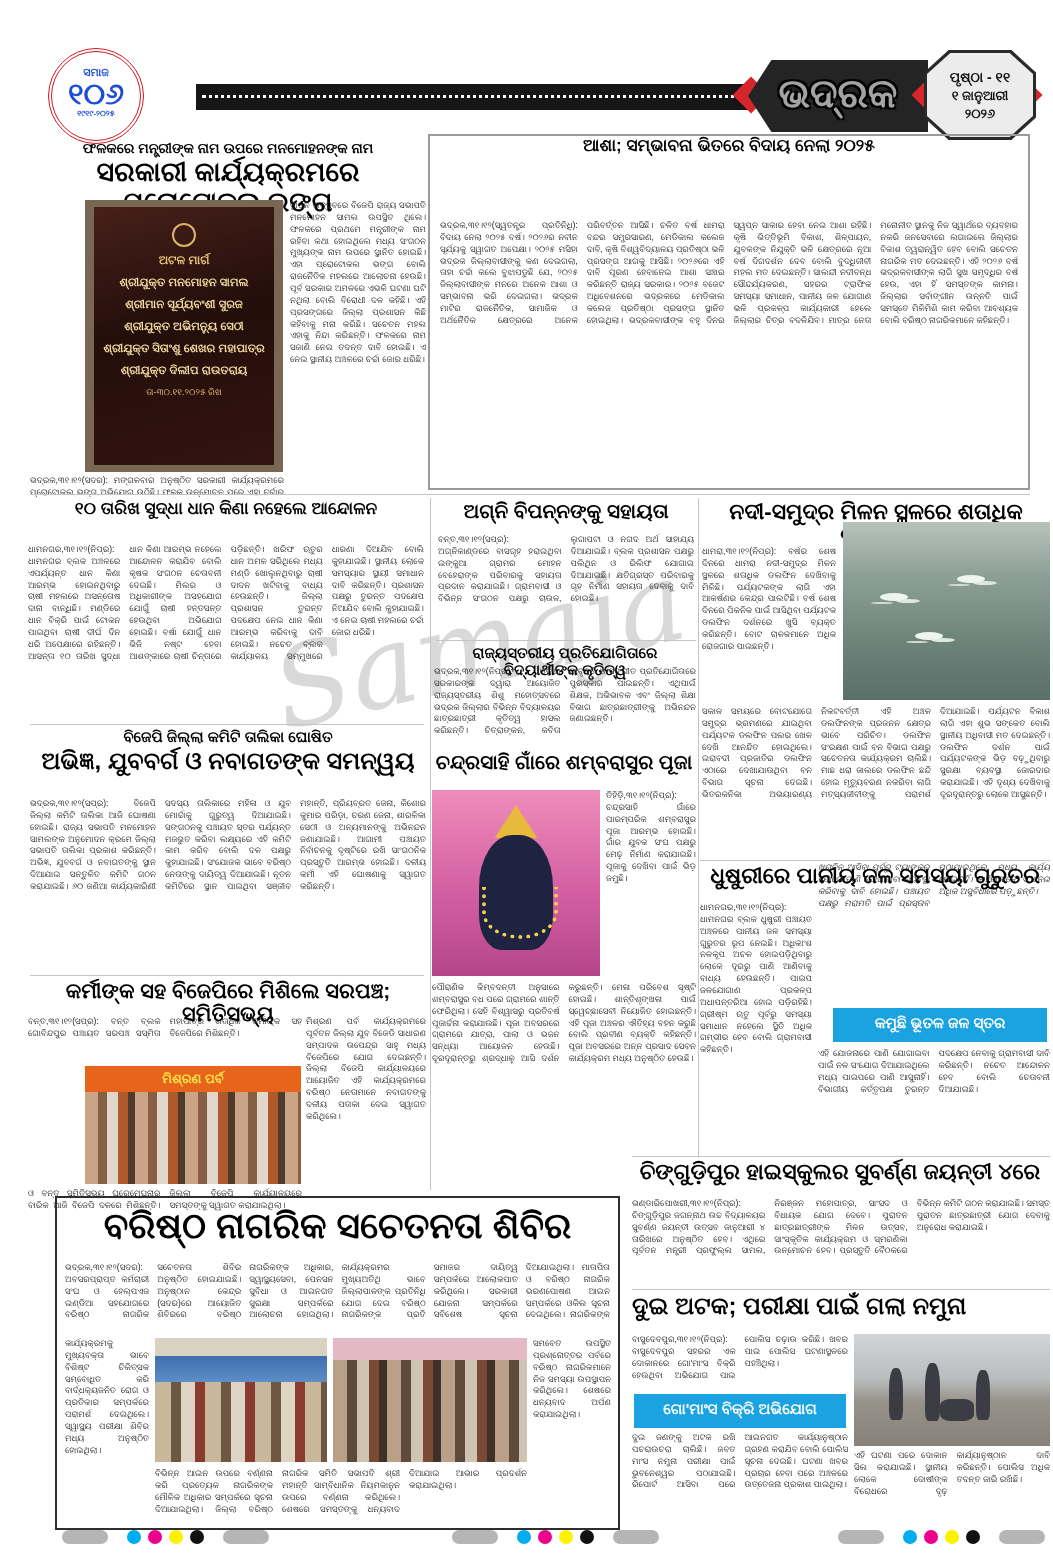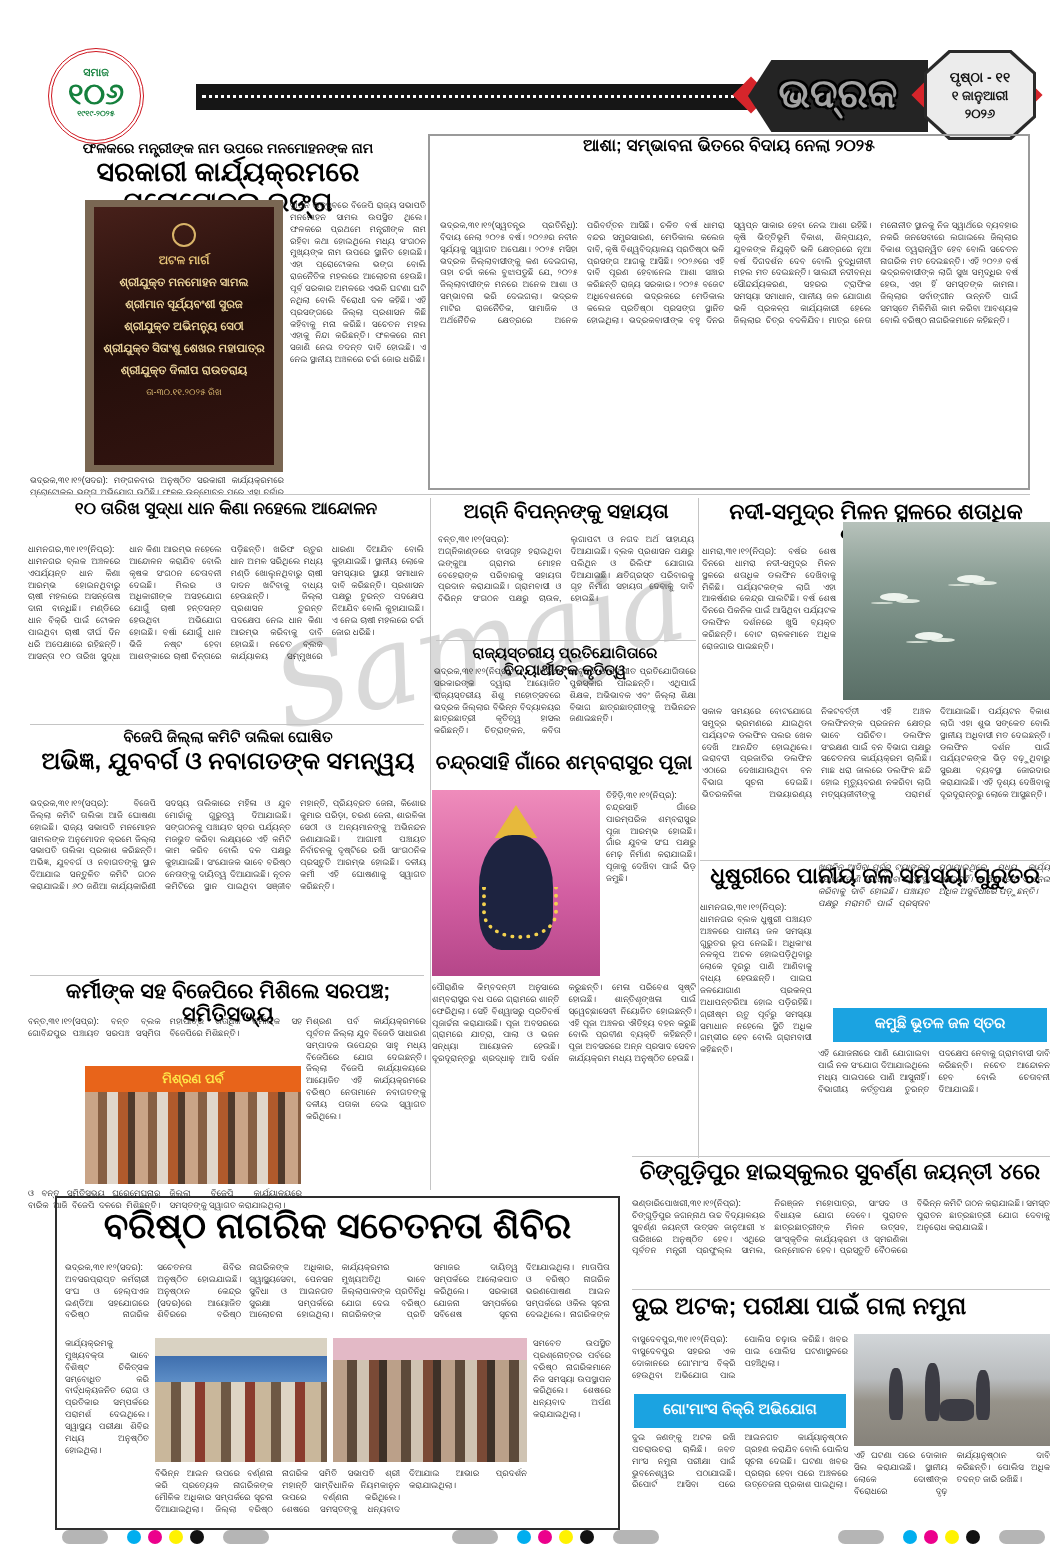--- a/index.html
+++ b/index.html
@@ -15,21 +15,21 @@
   .c6{column-count:6;column-gap:8px;}
   .hline{position:absolute;height:1px;background:#c4c4c4;}
   .vline{position:absolute;width:1px;background:#c4c4c4;}
   .bluebox{position:absolute;background:#1ba3e1;color:#fff;font-weight:700;text-align:center;
            font-size:15px;line-height:1.1;padding:7px 4px;box-sizing:border-box;}
   .photo{position:absolute;overflow:hidden;}
   
   .blackbar{position:absolute;background:#161616;}
   .blackbar .dots{position:absolute;left:6px;right:6px;top:11px;border-top:3px dotted #fff;}
   .logo-ring{position:absolute;width:96px;height:96px;border:4px double #cf1720;border-radius:50%;
-             box-sizing:border-box;text-align:center;color:#15803d;}
+             box-sizing:border-box;text-align:center;color:#1d4ed8;}
   .banner{position:absolute;background:#242424;
           clip-path:polygon(13% 0,100% 0,100% 100%,13% 100%,0 50%);
           display:flex;align-items:center;justify-content:center;}
   .banner span{color:#a3a3a3;font-weight:700;font-size:40px;
           text-shadow:-2px -2px 0 #000,2px -2px 0 #000,-2px 2px 0 #000,2px 2px 0 #000;font-family:Liberation Mono, monospace;}
   .badge-out{position:absolute;background:#2a2a2a;
           clip-path:polygon(22% 0,78% 0,100% 25%,100% 75%,78% 100%,22% 100%,0 75%,0 25%);}
   .badge-in{position:absolute;inset:3px;background:#ececec;
           clip-path:polygon(22% 0,78% 0,100% 25%,100% 75%,78% 100%,22% 100%,0 75%,0 25%);
           display:flex;flex-direction:column;align-items:center;justify-content:center;gap:2px;}

